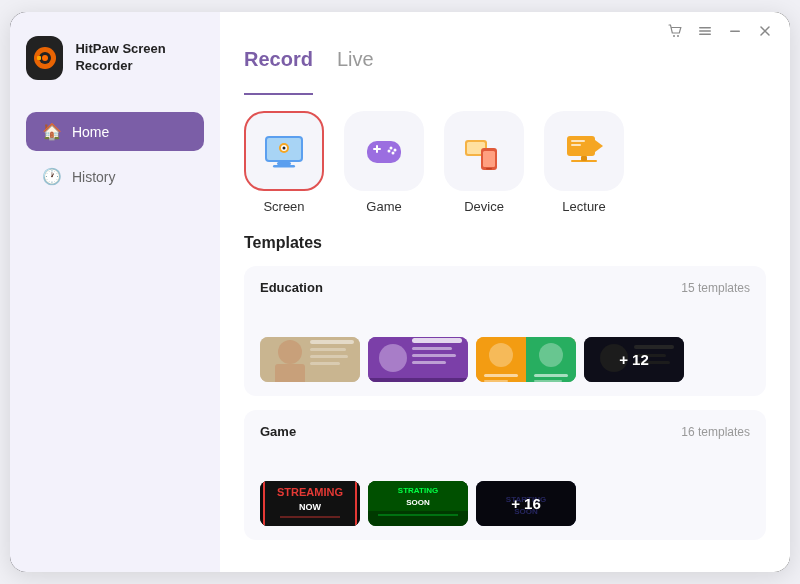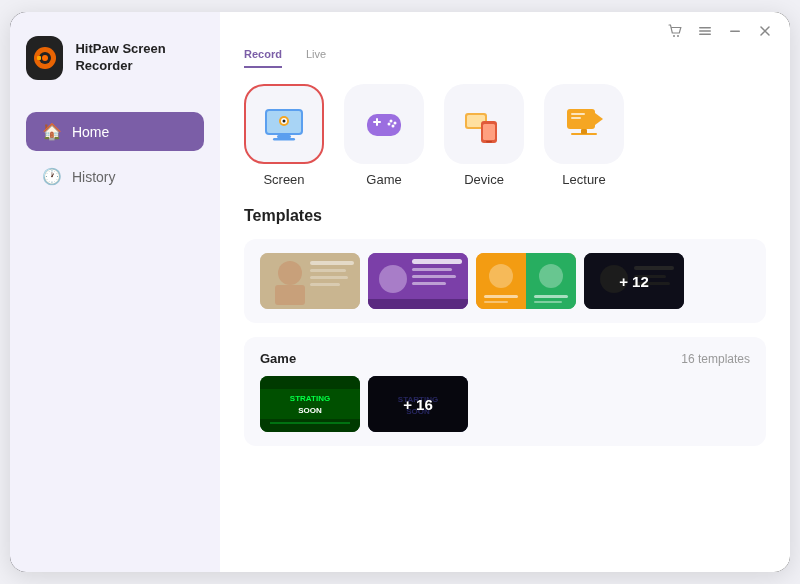--- a/index.html
+++ b/index.html
@@ -99,24 +99,24 @@
       cursor: pointer;
       color: #888;
       font-size: 14px;
     }
     .tabs {
       display: flex;
       gap: 24px;
       padding: 8px 24px 0;
     }
     .tab {
-      font-size: 11px;
+      font-size: 20px;
       font-weight: 500;
       cursor: pointer;
-      padding-bottom: 6px;
+      padding-bottom: 22px;
       color: #999;
     }
     .tab.active {
       color: #7b5ea7;
       border-bottom: 2px solid #7b5ea7;
       font-weight: 600;
     }
     .record-icons-row {
       display: flex;
       gap: 20px;
@@ -179,28 +179,29 @@
     .template-category-count {
       font-size: 12px;
       color: #999;
     }
     .template-thumbs {
       display: flex;
       gap: 8px;
     }
     .template-thumb {
       width: 100px;
-      height: 56px;
+      height: 45px;
       border-radius: 8px;
       overflow: hidden;
       flex-shrink: 0;
       position: relative;
       display: flex;
       align-items: center;
       justify-content: center;
+      margin-top: 32px;
     }
     .thumb-overlay {
       position: absolute;
       inset: 0;
       background: rgba(0,0,0,0.45);
       display: flex;
       align-items: center;
       justify-content: center;
       border-radius: 8px;
     }
@@ -210,21 +211,21 @@
       font-weight: 600;
     }
     
     .edu-1 { background: linear-gradient(135deg, #d4c5a9 0%, #c9b99a 100%); }
     .edu-2 { background: linear-gradient(135deg, #6c3fa0 0%, #9b59b6 100%); }
     .edu-3 { background: linear-gradient(135deg, #f39c12 0%, #e67e22 50%, #27ae60 100%); }
     .edu-4 { background: #1a1a1a; }
     
     .game-1 { background: #1a1a1a; }
     .game-2 { background: linear-gradient(135deg, #1a1a1a 0%, #ffd700 100%); }
-    .game-3 { background: linear-gradient(135deg, #006400 0%, #003300 100%); }
+    .game-3 { background: linear-gradient(135deg, #006400 0%, #003300 100%); align-items: flex-end; }
     .game-4 { background: linear-gradient(135deg, #1a1a2e 0%, #16213e 100%); align-items: center; }
     
     .screen-svg { width: 50px; height: 50px; }
     .game-svg { width: 50px; height: 50px; }
     .lecture-svg { width: 50px; height: 50px; }
     .device-svg { width: 50px; height: 50px; }
   </style>
 </head>
 <body>
 
@@ -343,20 +344,24 @@
           </svg>
         </div>
         <span class="record-icon-label">Lecture</span>
       </div>
     </div>
 
     <div class="templates-section">
       <div class="templates-title">Templates</div>
 
       <div class="template-category">
+        <div class="template-category-header">
+          <span class="template-category-name">Education</span>
+          <span class="template-category-count">15 templates</span>
+        </div>
         <div class="template-thumbs">
 
           <div class="template-thumb edu-1">
             <svg width="100" height="60" viewBox="0 0 100 60">
               <rect width="100" height="60" fill="#c9b590"></rect>
               <circle cx="30" cy="22" r="12" fill="#c8a07a"></circle>
               <rect x="15" y="34" width="30" height="20" rx="3" fill="#c8a07a"></rect>
               <rect x="50" y="10" width="44" height="4" rx="2" fill="rgba(255,255,255,0.5)"></rect>
               <rect x="50" y="18" width="36" height="3" rx="1.5" fill="rgba(255,255,255,0.3)"></rect>
               <rect x="50" y="25" width="38" height="3" rx="1.5" fill="rgba(255,255,255,0.3)"></rect>
@@ -404,20 +409,29 @@
         </div>
       </div>
 
       <div class="template-category">
         <div class="template-category-header">
           <span class="template-category-name">Game</span>
           <span class="template-category-count">16 templates</span>
         </div>
         <div class="template-thumbs">
 
+          <div class="template-thumb game-1">
+            <svg width="100" height="60" viewBox="0 0 100 60">
+              <rect width="100" height="60" fill="#0a0a0a"></rect>
+              <rect x="4" y="4" width="92" height="52" rx="2" fill="#111" stroke="#e53935" stroke-width="2"></rect>
+              <text x="50" y="22" fill="#e53935" font-size="11" font-weight="900" text-anchor="middle" font-family="sans-serif">STREAMING</text>
+              <text x="50" y="36" fill="white" font-size="9" font-weight="700" text-anchor="middle" font-family="sans-serif">NOW</text>
+              <rect x="20" y="42" width="60" height="2" fill="#e53935" opacity="0.4"></rect>
+            </svg>
+          </div>
 
 
           <div class="template-thumb game-3">
             <svg width="100" height="60" viewBox="0 0 100 60">
               <rect width="100" height="60" fill="#003a00"></rect>
               <rect x="0" y="15" width="100" height="30" fill="#005000"></rect>
               <text x="50" y="27" fill="#00ff44" font-size="8" font-weight="900" text-anchor="middle" font-family="sans-serif">STRATING</text>
               <text x="50" y="39" fill="white" font-size="8" font-weight="700" text-anchor="middle" font-family="sans-serif">SOON</text>
               <rect x="10" y="48" width="80" height="2" fill="#00aa22" opacity="0.5"></rect>
             </svg>

